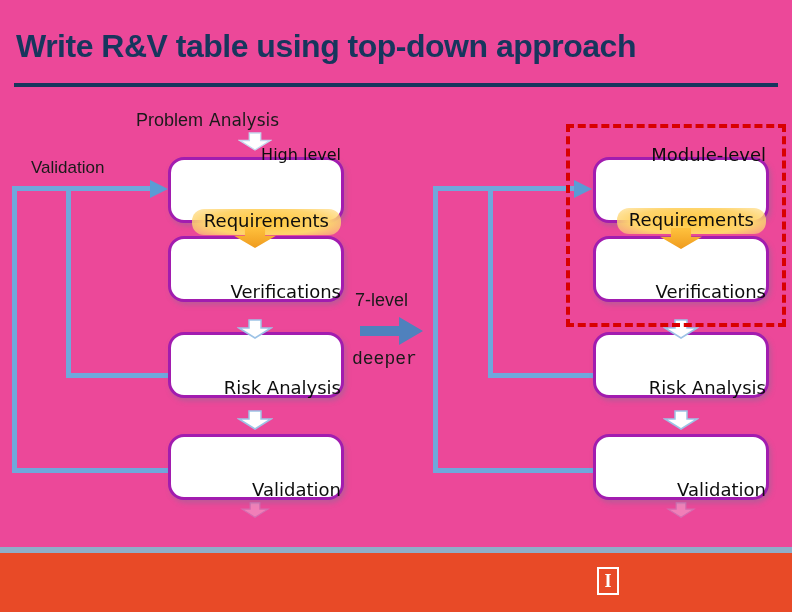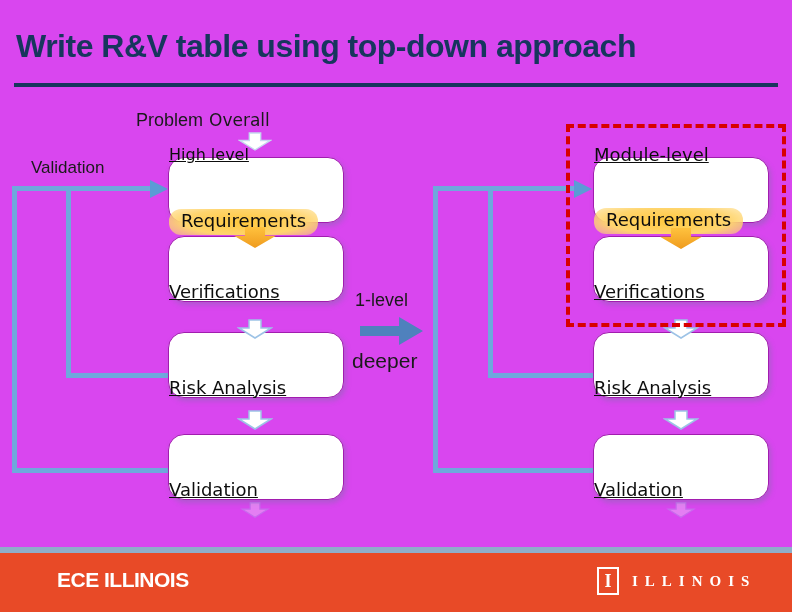--- a/index.html
+++ b/index.html
@@ -1,38 +1,38 @@
 <!DOCTYPE html>
 <html><head>
 <meta charset="utf-8">
 <style>
   html,body{margin:0;padding:0;background:#fff;}
-  .slide{position:relative;width:792px;height:612px;background:#d946ef;overflow:hidden;
+  .slide{position:relative;width:792px;height:612px;background:#ec4899;overflow:hidden;
          font-family:"Liberation Sans",sans-serif;}
 
   
   .title{position:absolute;left:16px;top:28px;margin:0;font-size:32px;font-weight:bold;
          color:#17365D;letter-spacing:-0.5px;white-space:nowrap;}
   .title-rule{position:absolute;left:14px;top:83px;width:764px;height:4px;background:#17365D;}
 
   
   .lbl{position:absolute;color:#1a1a1a;white-space:nowrap;}
   .overall{left:136px;top:110px;font-size:18px;}
   .overall .problem{font-family:"DejaVu Sans",sans-serif;font-size:17px;margin-left:6px;}
   .iterative{left:31px;top:158px;font-size:17px;}
   .subproblems{left:431px;top:160px;font-size:19px;}
   .onelevel{left:355px;top:290px;font-size:18px;}
-  .deeper{left:352px;top:349px;font-size:21px;}
+  .deeper{left:352px;top:349px;font-size:18px;font-family:Liberation Mono, monospace;}
 
   
   .box{position:absolute;width:176px;height:66px;box-sizing:border-box;background:#fff;
-       border:1px solid #a21caf;border-radius:16px;display:flex;flex-direction:column;
-       align-items:flex-start;justify-content:center;color:#0d0d0d;
+       border:3px solid #a21caf;border-radius:16px;display:flex;flex-direction:column;
+       align-items:flex-end;justify-content:center;color:#0d0d0d;
        font-family:"DejaVu Sans",sans-serif;
-       box-shadow:2px 3px 5px rgba(100,120,150,0.35);text-decoration:underline;}
+       box-shadow:2px 3px 5px rgba(100,120,150,0.35);}
   .bl{left:168px;} .br{left:593px;}
   .row1{top:157px;} .row2{top:236px;} .row3{top:332px;} .row4{top:434px;}
   .box-l1{font-size:16px;line-height:19px;}
   .br .box-l1{font-size:18px;line-height:17px;}
   .box-main{font-size:18px;line-height:24px;margin-top:45px;}
   .glow{display:inline-block;padding:0 12px 2px;border-radius:12px;
         background:radial-gradient(ellipse 95% 120% at center,#FFC83D 0%,#FFD56E 42%,
                    rgba(255,216,120,0.55) 66%,rgba(255,216,120,0) 82%);}
 
   
@@ -67,23 +67,23 @@
         font-size:15px;font-weight:600;letter-spacing:7px;}
 </style>
 </head>
 <body>
 
 <div class="slide">
 
   <h1 class="title">Write R&amp;V table using top-down approach</h1>
   <div class="title-rule"></div>
 
-  <div class="lbl overall"><span>Problem</span><span class="problem">Overall</span></div>
+  <div class="lbl overall"><span>Problem</span><span class="problem">Analysis</span></div>
   <div class="lbl iterative">Validation</div>
-  <div class="lbl onelevel">1-level</div>
+  <div class="lbl onelevel">7-level</div>
   <div class="lbl deeper">deeper</div>
 
   <div class="line" style="left:12px;top:186px;width:140px;height:5px;"></div>
   <div class="ahead" style="left:150px;top:180px;"></div>
   <div class="line" style="left:12px;top:186px;width:5px;height:287px;"></div>
   <div class="line" style="left:12px;top:468px;width:156px;height:5px;"></div>
   <div class="line" style="left:66px;top:186px;width:5px;height:192px;"></div>
   <div class="line" style="left:66px;top:373px;width:102px;height:5px;"></div>
 
   <div class="line" style="left:433px;top:186px;width:141px;height:5px;"></div>
@@ -146,19 +146,17 @@
   <svg class="oarr faint" style="left:663px;top:502px;" width="36" height="16" viewBox="0 0 36 20">
     <path d="M12 1 H24 V9 H34 L18 19 L2 9 H12 Z" fill="#ffffff" stroke="#9DC3E6" stroke-width="1.5"></path>
   </svg>
 
   <div class="arrow-right-solid"></div>
 
   <div class="red-rect"></div>
 
   <div class="footer-strip"></div>
   <div class="footer-bar"></div>
-  <div class="ece-logo">ECE ILLINOIS</div>
   <div class="block-i">
       <span>I</span>
     </div>
-  <div class="wordmark">ILLINOIS</div>
 
 </div>
 
 </body></html>

